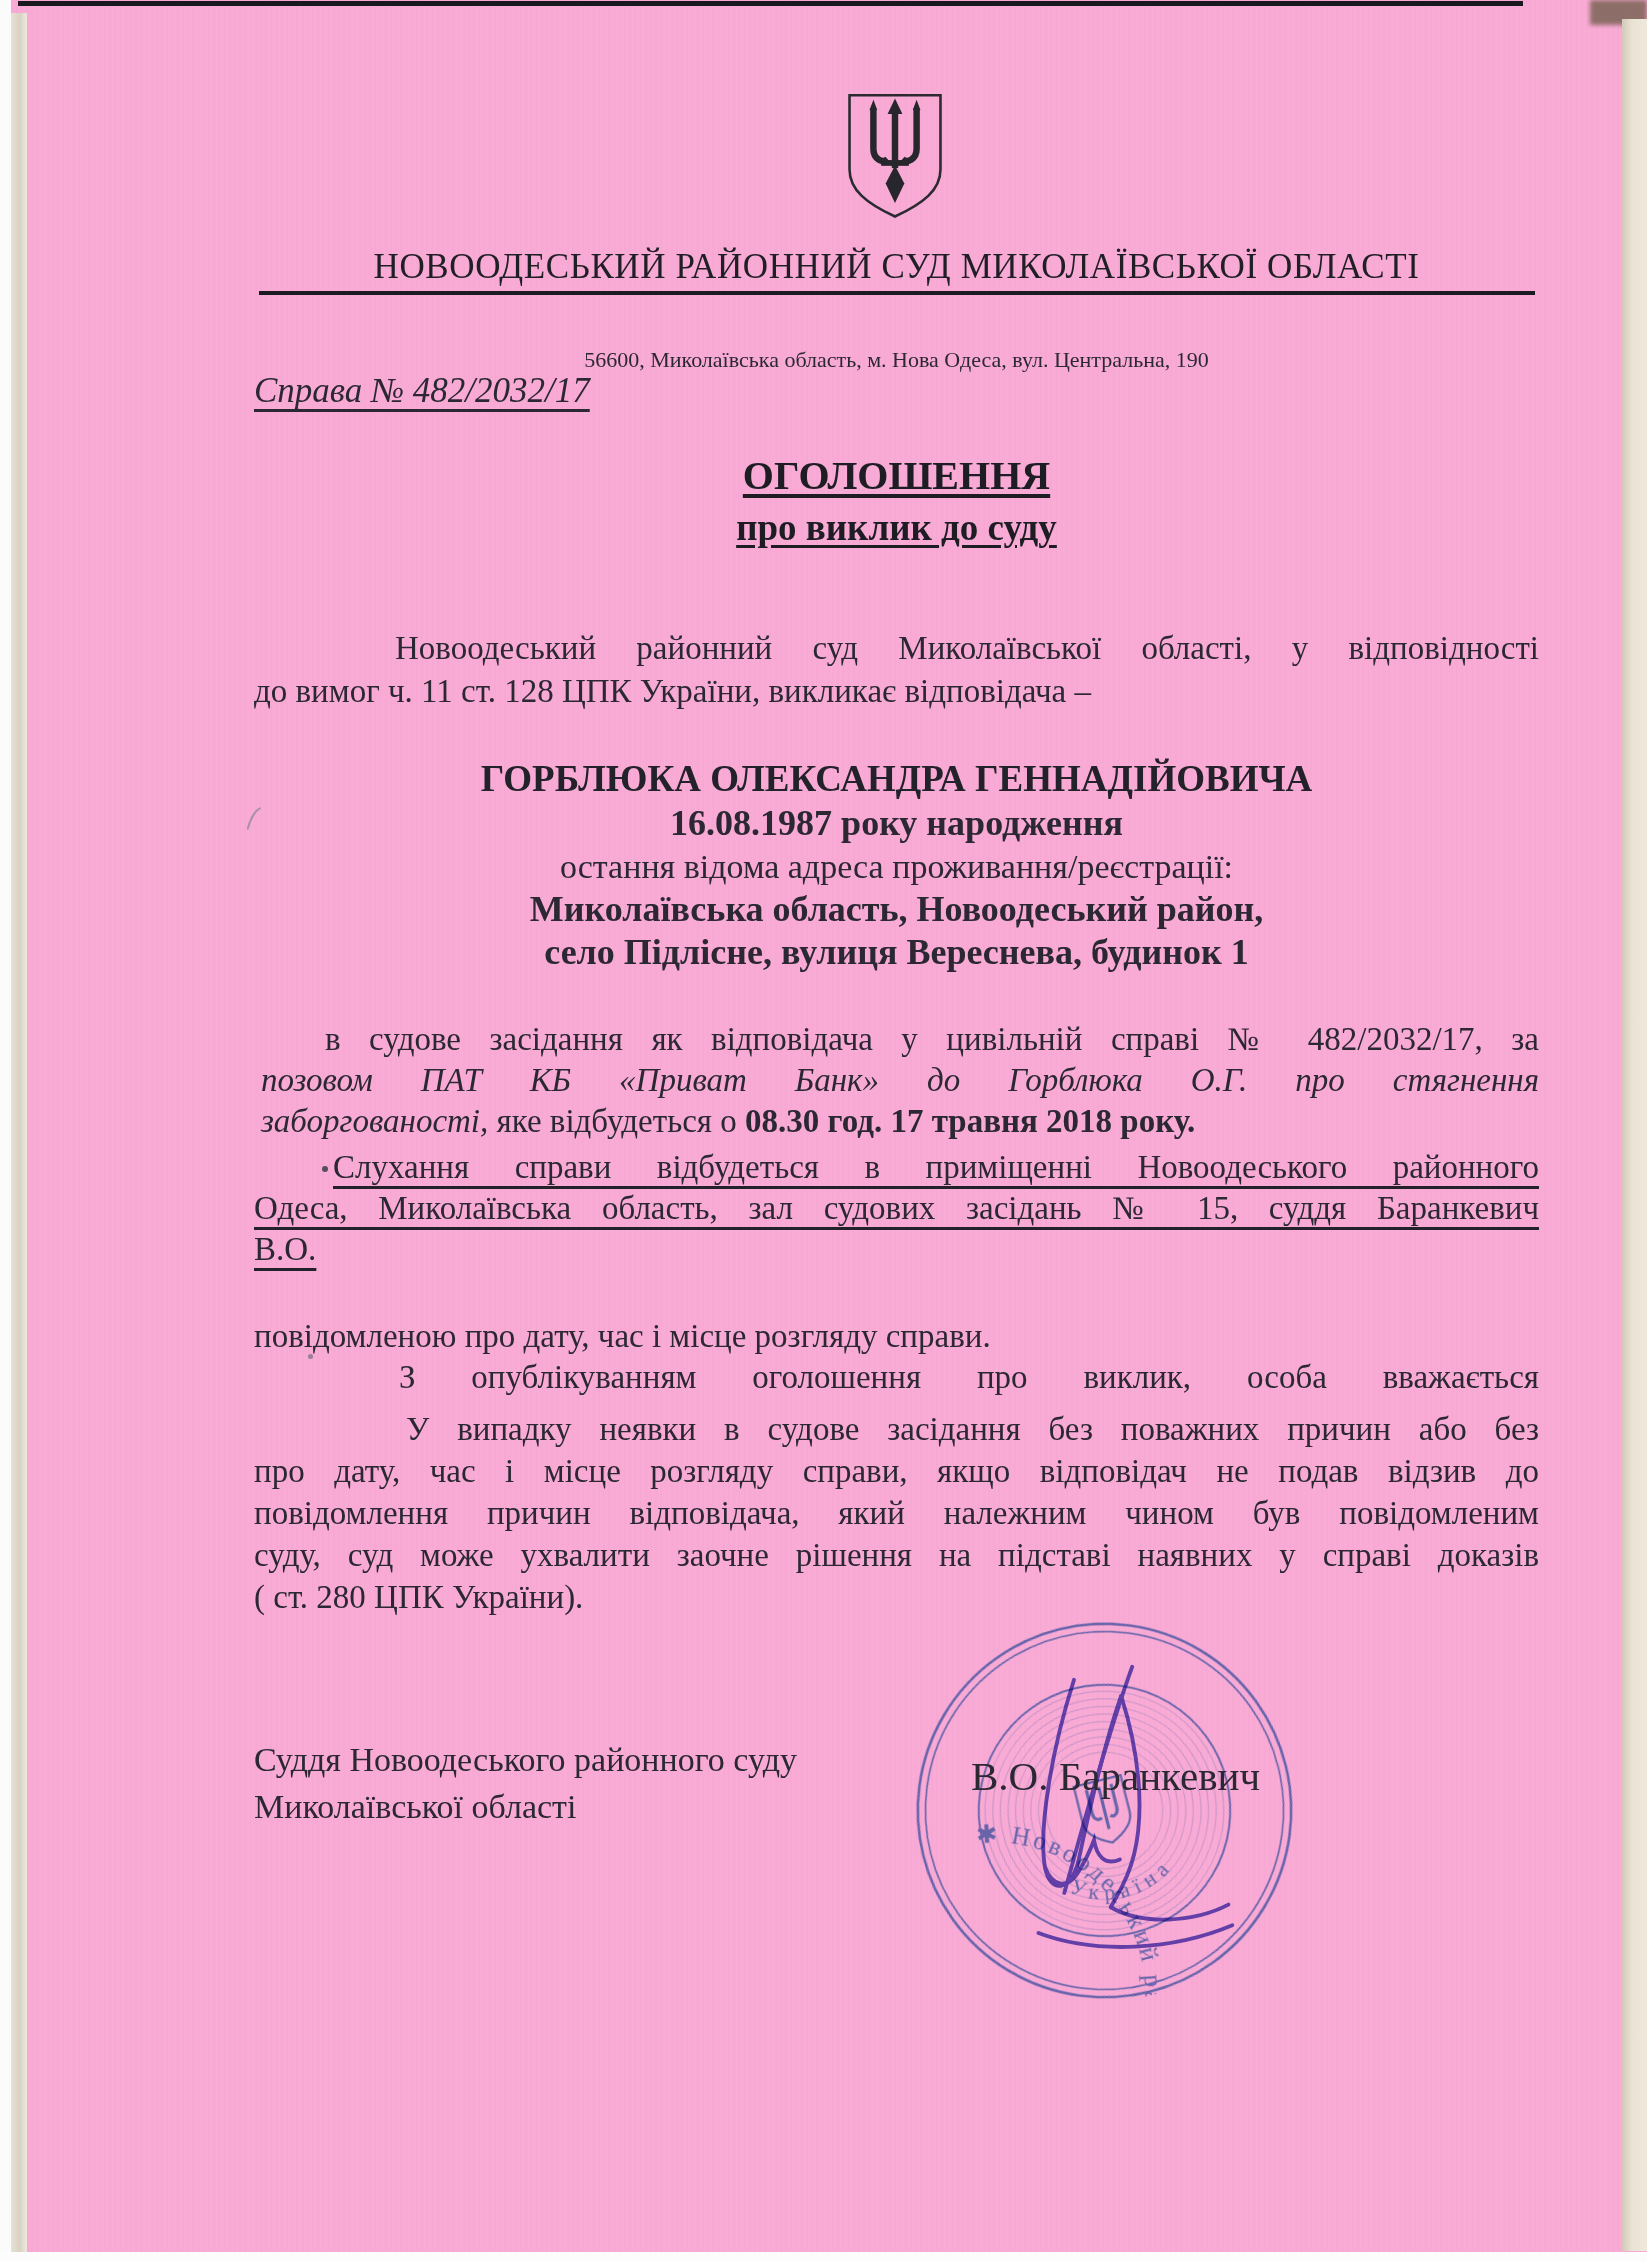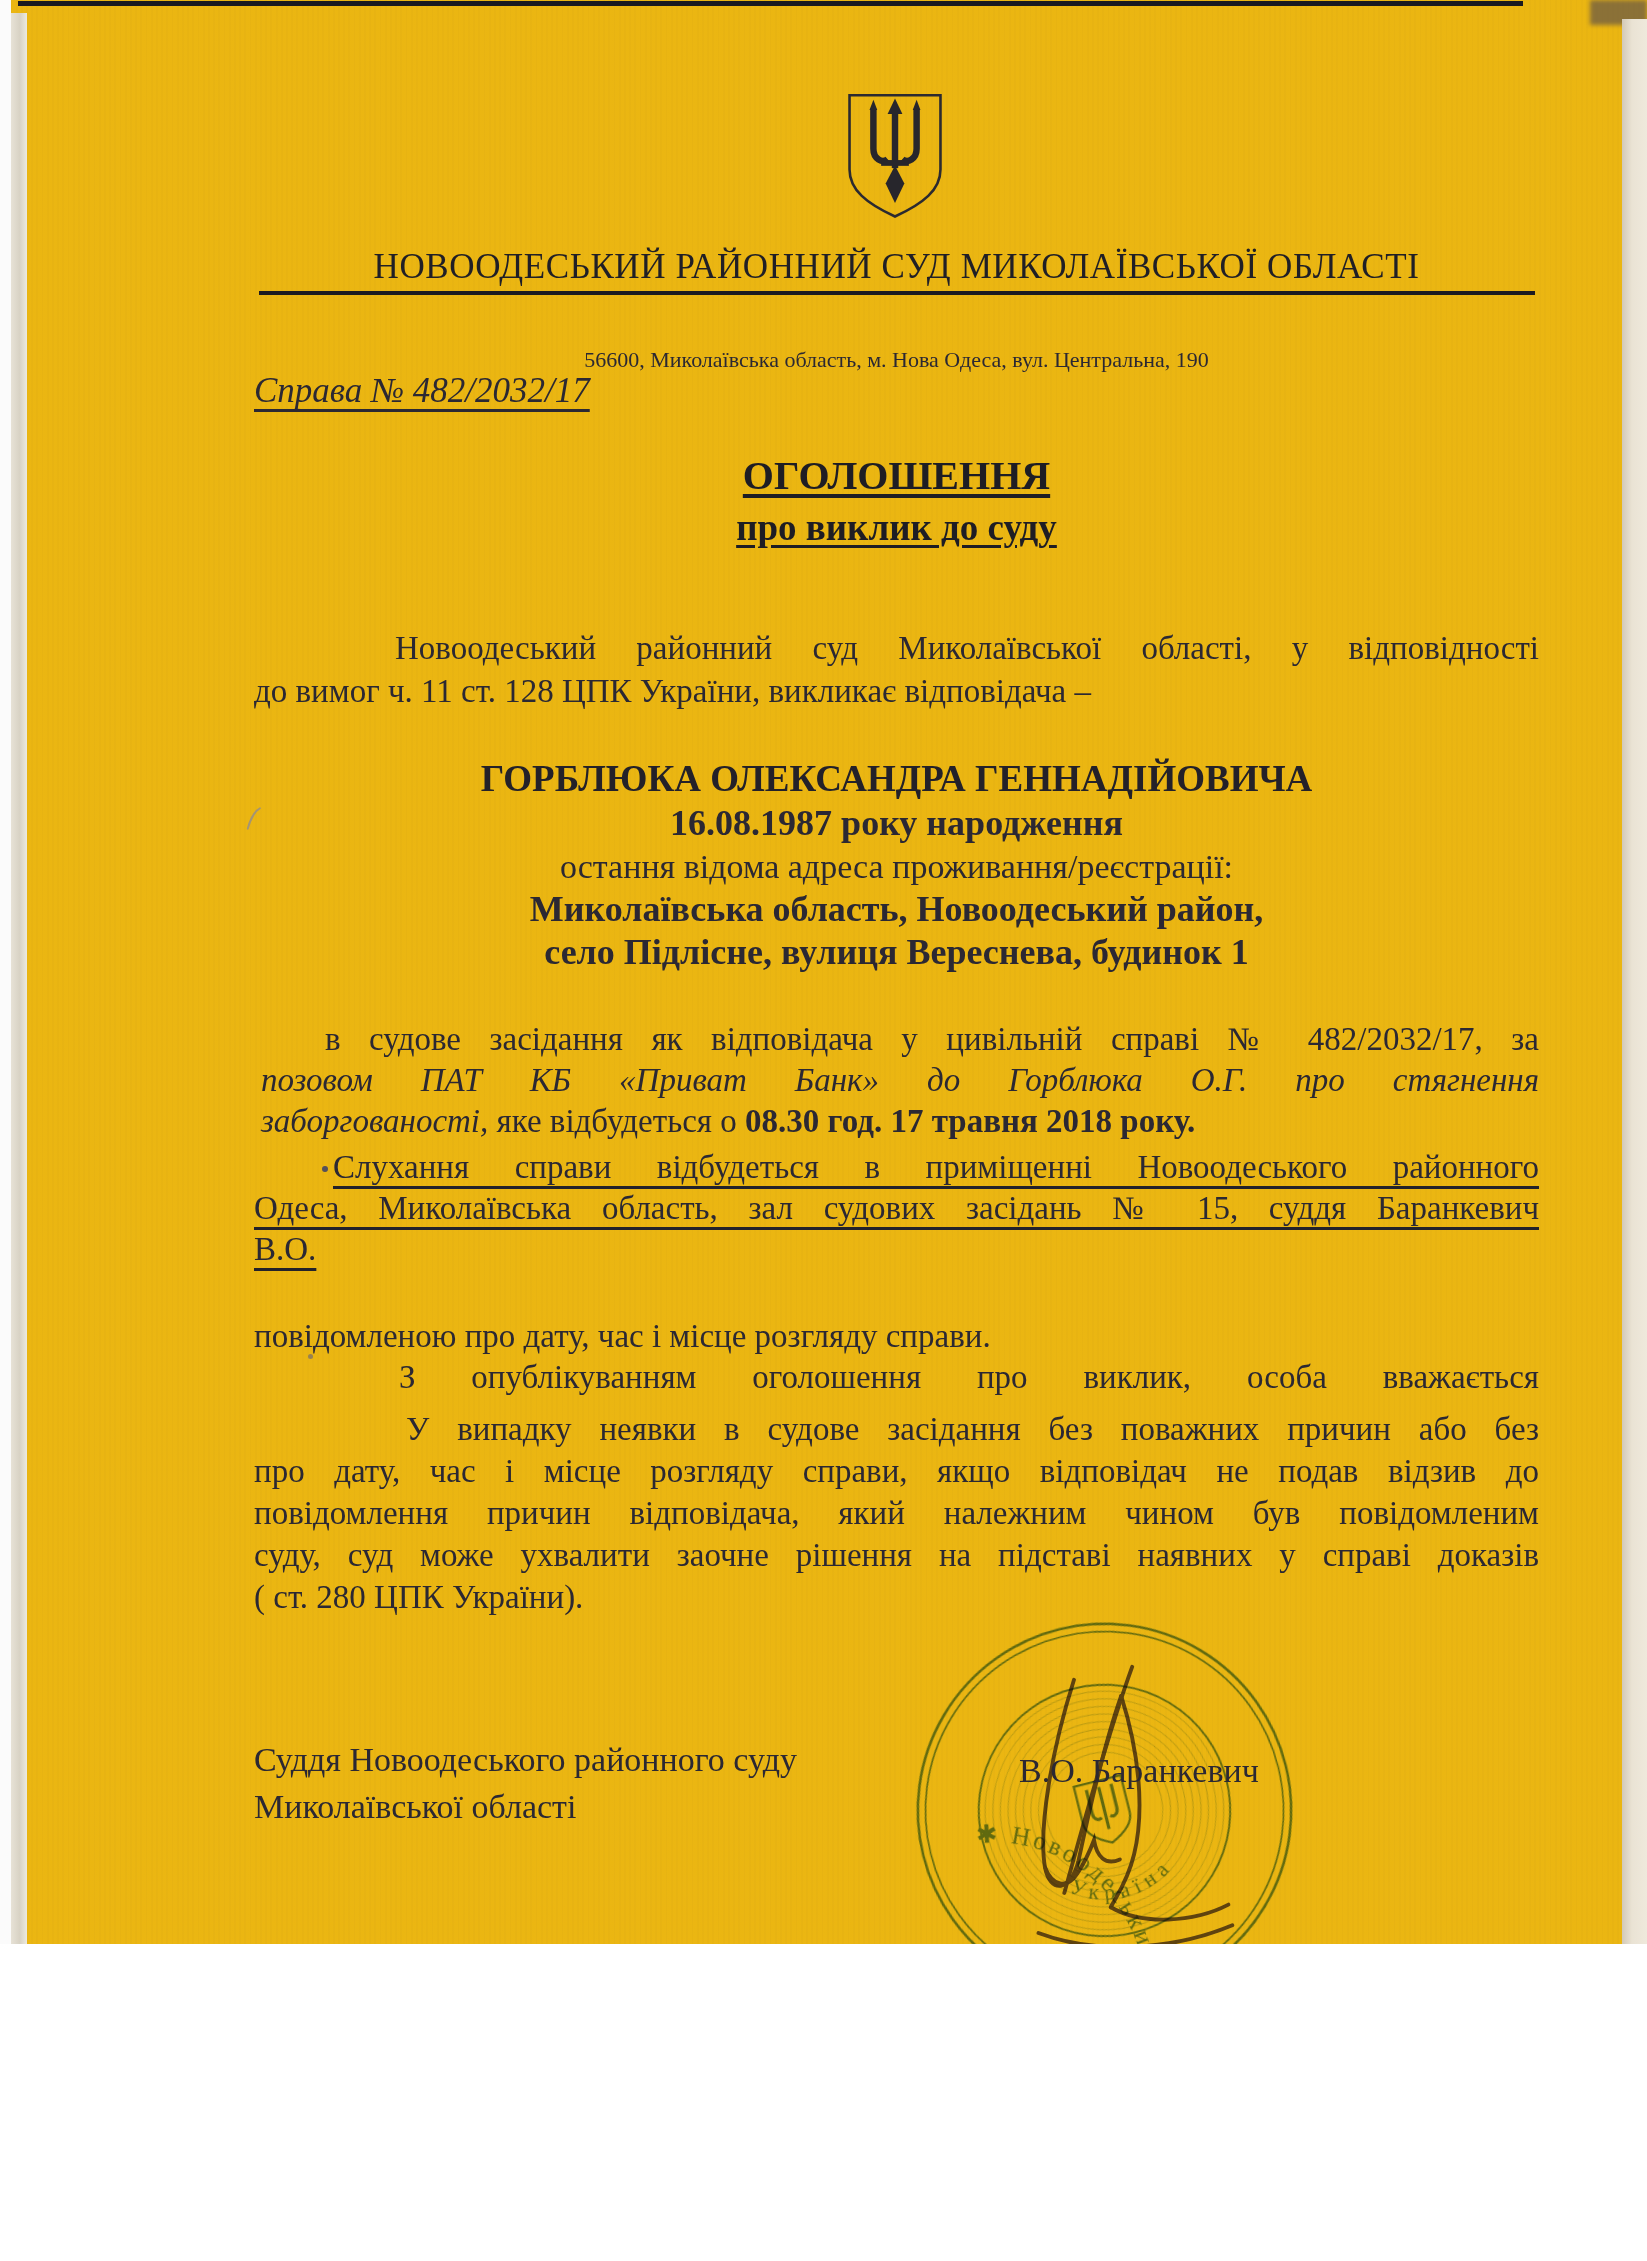--- a/index.html
+++ b/index.html
@@ -1,18 +1,18 @@
 <!DOCTYPE html>
 <html style="font-size:10.3px"><head>
 <meta charset="utf-8">
 <style>
   html,body{margin:0;padding:0;background:#ffffff;}
   .page{
-    position:relative; width:1647px; height:1944px;
-    background:#eab308; overflow:hidden;
+    position:relative; width:1647px; height:2261px;
+    background:#f9a8d4; overflow:hidden;
     font-family:"Liberation Serif","DejaVu Serif",serif;
     color:#2b2833;
   }
   .page::before{
     content:""; position:absolute; inset:0; pointer-events:none;
     background:repeating-linear-gradient(90deg, rgba(190,185,205,.05) 0 1.9px, rgba(255,255,255,.04) 1.9px 5.2px);
   }
   
   .scan-top-bar{position:absolute; left:18px; top:1.3px; width:1505px; height:4.5px; background:#191920;}
   .scan-topleft{position:absolute; left:0; top:17px; width:17px; height:13px; background:#454348;}
@@ -68,21 +68,21 @@
 
   
   .nb{top:756px; text-align:center;}
   .nb .n1{font-size:37px; font-weight:bold; line-height:45px; color:#232129;}
   .nb .n2{font-size:36px; font-weight:bold; line-height:44px;}
   .nb .n3{font-size:34px; line-height:43px;}
   .nb .n4{font-size:36px; font-weight:bold; line-height:43px;}
 
   .f1{top:1741px; font-size:34px;}
   .f2{top:1788px; font-size:34px;}
-  .judge-name{position:absolute; left:1019px; top:1752px; font-size:34px; z-index:5;}
+  .judge-name{position:absolute; left:971px; top:1752px; font-size:41px; z-index:5;}
 
   .emblem{position:absolute; left:845px; top:92px; z-index:1;}
 
   .stamp{position:absolute; left:914px; top:1620px; width:381px; height:381px;
     z-index:2; opacity:.85; transform:rotate(-14deg); filter:blur(0.6px); mix-blend-mode:multiply;}
   .sig{position:absolute; left:948px; top:1641px; width:336px; height:336px; z-index:3; mix-blend-mode:multiply;}
 
   .dot1{position:absolute; left:322px; top:1166px; width:5.8px; height:5.8px; border-radius:50%; background:#54505b;}
   .dot2{position:absolute; left:308px; top:1354px; width:5.2px; height:5.2px; border-radius:50%; background:#6b6775; opacity:.65;}
   .tickmark{position:absolute; left:245px; top:807px; opacity:.75;}

